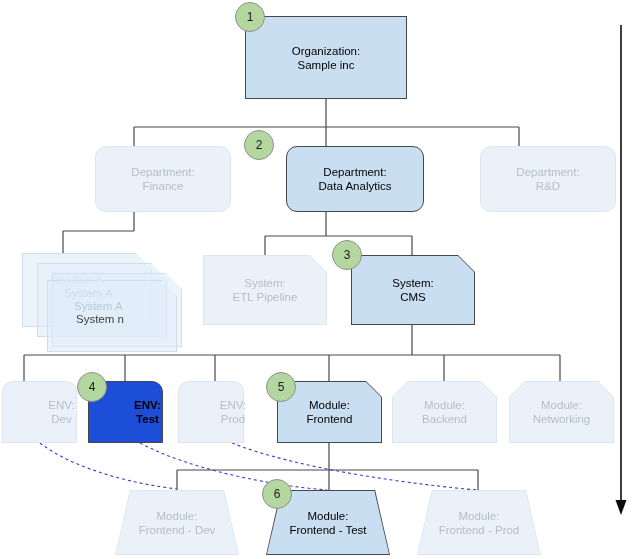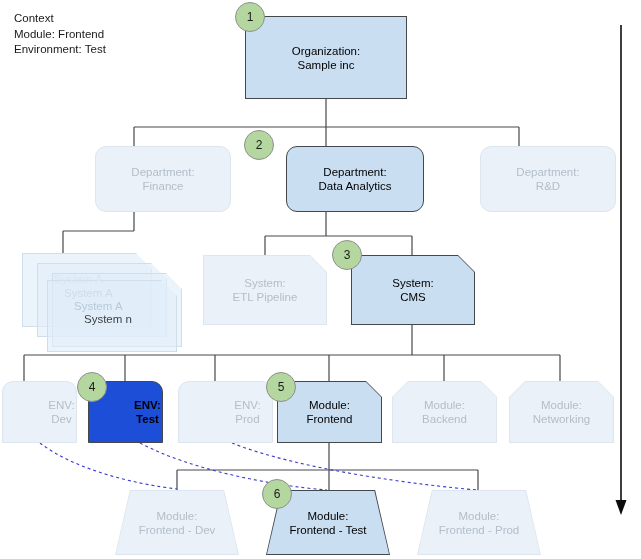--- a/index.html
+++ b/index.html
@@ -211,23 +211,20 @@
       <path d="M140 443 C 190 470, 275 486, 327 490"></path>
       <path d="M232 443 C 300 470, 420 485, 477 490"></path>
     </g>
 
     <g>
       <path d="M621 25 L621 503" stroke="#0d0d0d" stroke-width="1.6" fill="none"></path>
       <path d="M615.5 500 L621 515 L626.5 500 Z" fill="#0d0d0d"></path>
     </g>
   </svg>
 
-  <div class="ctx">Context
-Module: Frontend
-Environment: Test</div>
 
   <div class="node shape-rect active" style="left:245px; top:16px; width:162px; height:83px;">
     <span class="lbl">Organization:
 Sample inc</span>
   </div>
   <div class="badge" style="left:235px; top:2px;">1</div>
 
   <div class="node shape-round inactive" style="left:66px; top:146px; width:136px; height:66px;">
     <span class="lbl">Department:
 Finance</span>
@@ -246,21 +243,21 @@
 
   <div>
     <div class="stack-card" style="left:22px;  top:253px; width:130px; height:74px;"></div>
     <div class="stack-card" style="left:37px;  top:263px; width:130px; height:74px;"></div>
     <div class="stack-card" style="left:52px;  top:273px; width:130px; height:74px;"></div>
     <div class="stack-card" style="left:47px;  top:280px; width:130px; height:72px;"></div>
 
     <div class="stack-lbl inactive" style="left:54px; top:272px; color:#dae5ef;">System A</div>
     <div class="stack-lbl inactive" style="left:64px; top:286px; color:#cfdce8;">System A</div>
     <div class="stack-lbl inactive" style="left:74px; top:299px; color:#b9c9d8;">System A</div>
-    <div class="stack-lbl" style="left:84px; top:312px; color:#3d4246;text-align:center;">System n</div>
+    <div class="stack-lbl" style="left:76px; top:312px; color:#3d4246;text-align:center;">System n</div>
   </div>
 
   <div class="node shape-note inactive" style="left:203px; top:255px; width:124px; height:70px;">
     <span class="inner">
       <span class="lbl">System:
 ETL Pipeline</span>
     </span>
   </div>
 
   <div class="node shape-note active" style="left:351px; top:255px; width:124px; height:70px;">
@@ -273,21 +270,21 @@
 
   <div class="node shape-envbox inactive" style="left:2px; top:381px; width:75px; height:62px;">
     <span class="lbl">ENV: Dev</span>
   </div>
 
   <div class="node shape-envbox active bold" style="left:88px; top:381px; width:75px; height:62px;">
     <span class="lbl">ENV: Test</span>
   </div>
   <div class="badge" style="left:77px; top:372px;">4</div>
 
-  <div class="node shape-envbox inactive" style="left:178px; top:381px; width:95px; height:62px;">
+  <div class="node shape-envbox inactive" style="left:178px; top:381px; width:66px; height:62px;">
     <span class="lbl">ENV: Prod</span>
   </div>
 
   <div class="node shape-mod active" style="left:277px; top:381px; width:105px; height:62px;">
     <span class="inner">
       <span class="lbl">Module:
 Frontend</span>
     </span>
   </div>
   <div class="badge" style="left:266px; top:372px;">5</div>

